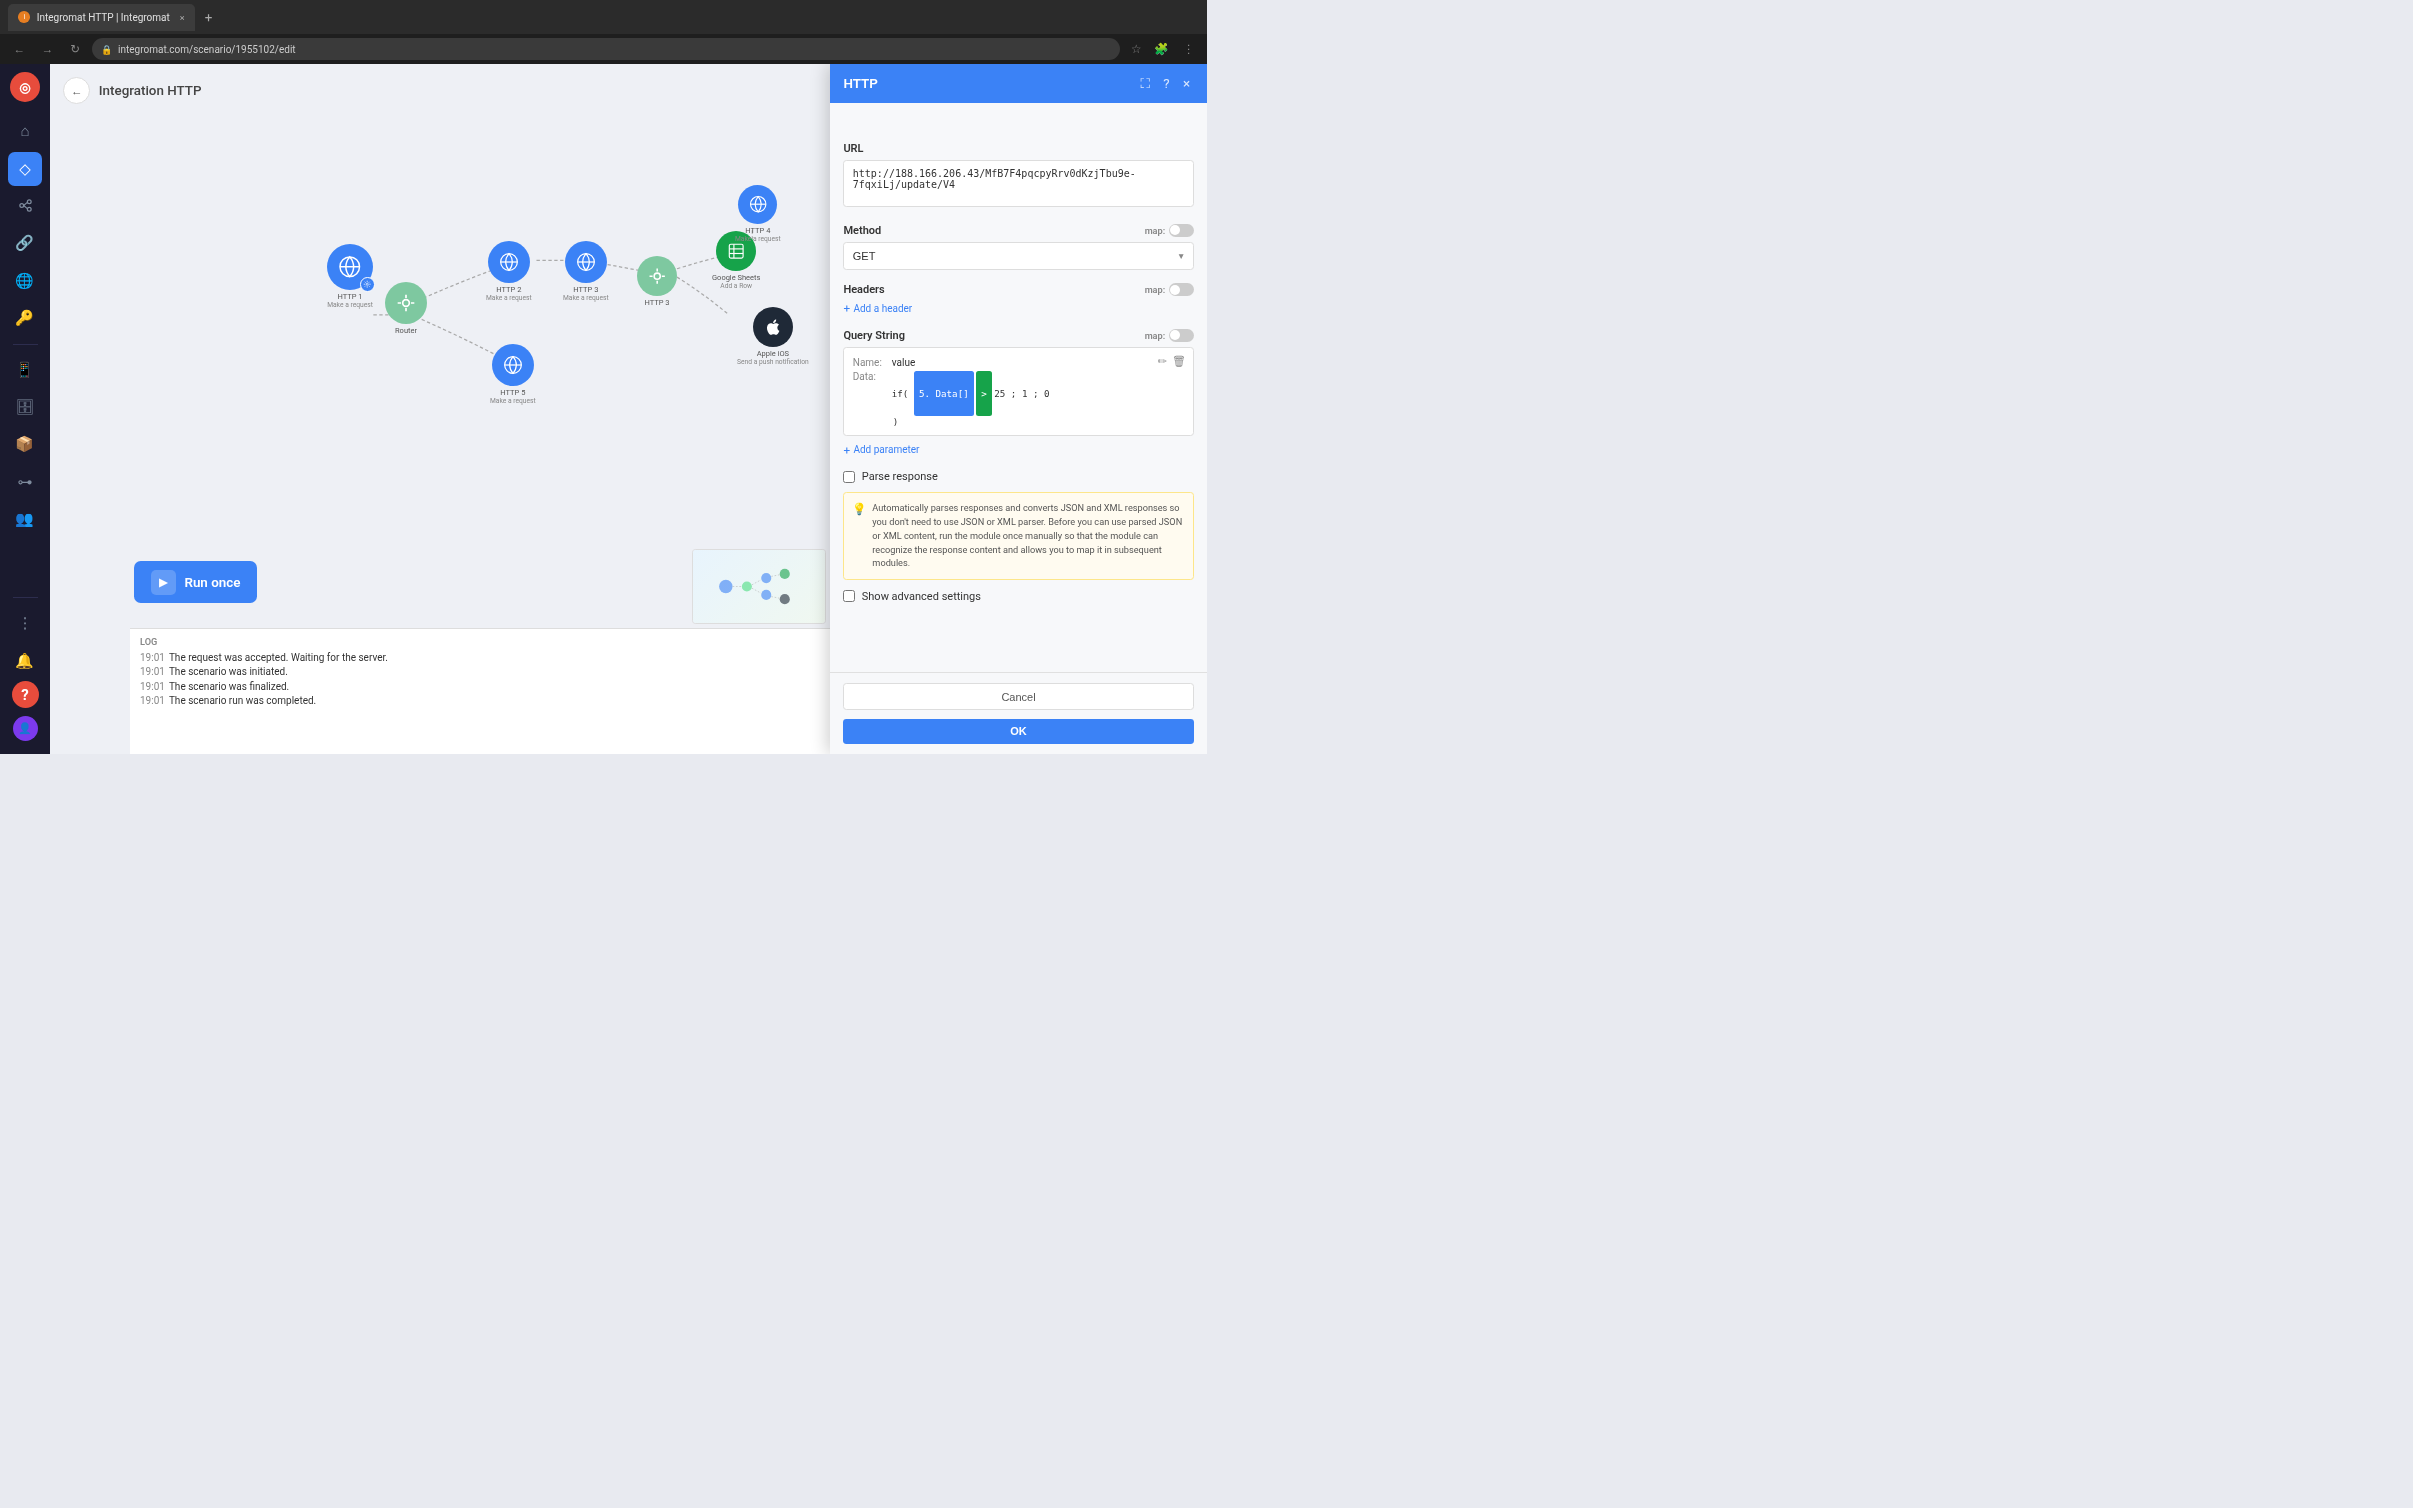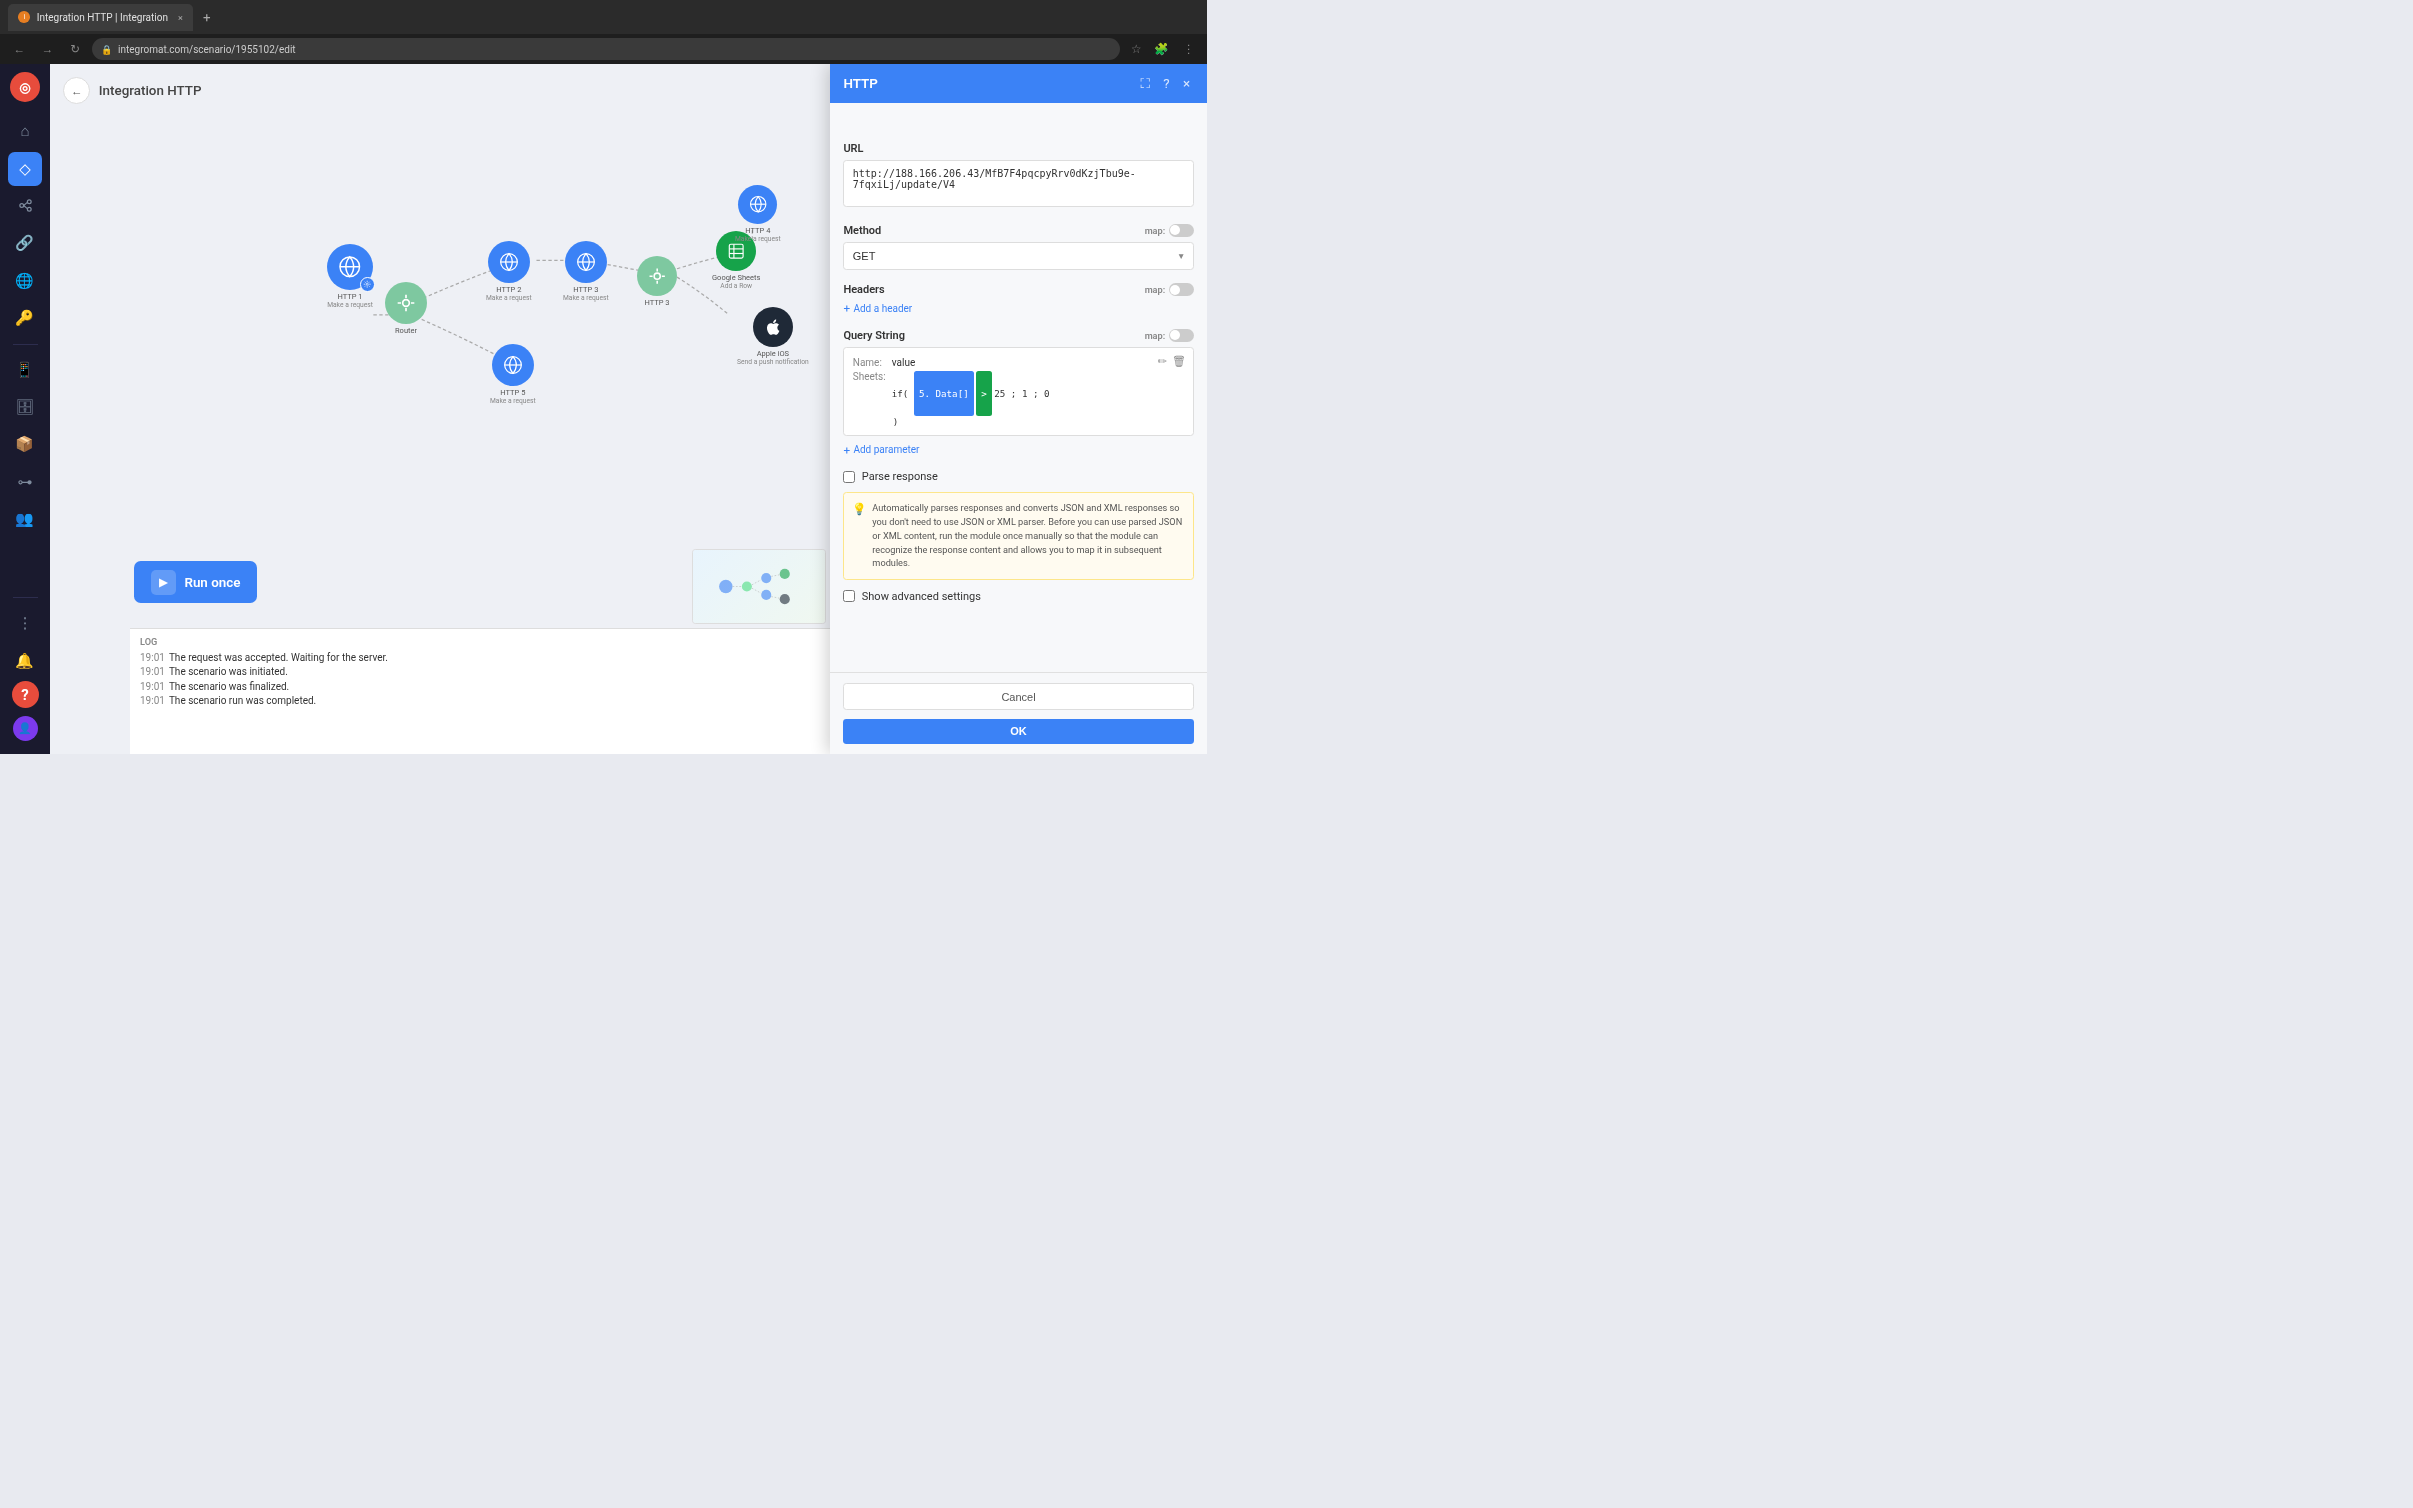--- a/index.html
+++ b/index.html
@@ -132,21 +132,21 @@
 
     
     .connections-svg { position: absolute; top: 0; left: 0; width: 100%; height: 100%; pointer-events: none; }
   </style>
 </head>
 <body>
 
 <div class="browser-chrome">
   <div class="browser-tab">
     <div class="tab-icon">i</div>
-    <span>Integration HTTP | Integration</span>
+    <span>Integromat HTTP | Integromat</span>
     <span class="close-tab">×</span>
   </div>
   <span class="new-tab-btn">+</span>
 </div>
 <div class="browser-nav">
   <span class="nav-btn">←</span>
   <span class="nav-btn">→</span>
   <span class="nav-btn">↻</span>
   <div class="address-bar">
     <span class="lock-icon">🔒</span>
@@ -482,21 +482,21 @@
             <div class="query-param-box">
               <div class="param-actions">
                 <span class="param-action-btn">✏</span>
                 <span class="param-action-btn">🗑</span>
               </div>
               <div class="param-row">
                 <span class="param-label">Name:</span>
                 <span class="param-value">value</span>
               </div>
               <div class="param-row" style="margin-top:3.4px;">
-                <span class="param-label">Sheets:</span>
+                <span class="param-label">Data:</span>
                 <span class="param-value">
                   <span class="code-normal">if( </span>
                   <span class="code-highlight">5. Data[]</span>
                   <span class="code-highlight green">&gt;</span>
                   <span class="code-normal"> 25 ; 1 ; 0</span>
                 </span>
               </div>
               <div style="margin-left:40px;font-size:9.2px;font-family:monospace;">
                 <span class="code-normal">)</span>
               </div>

